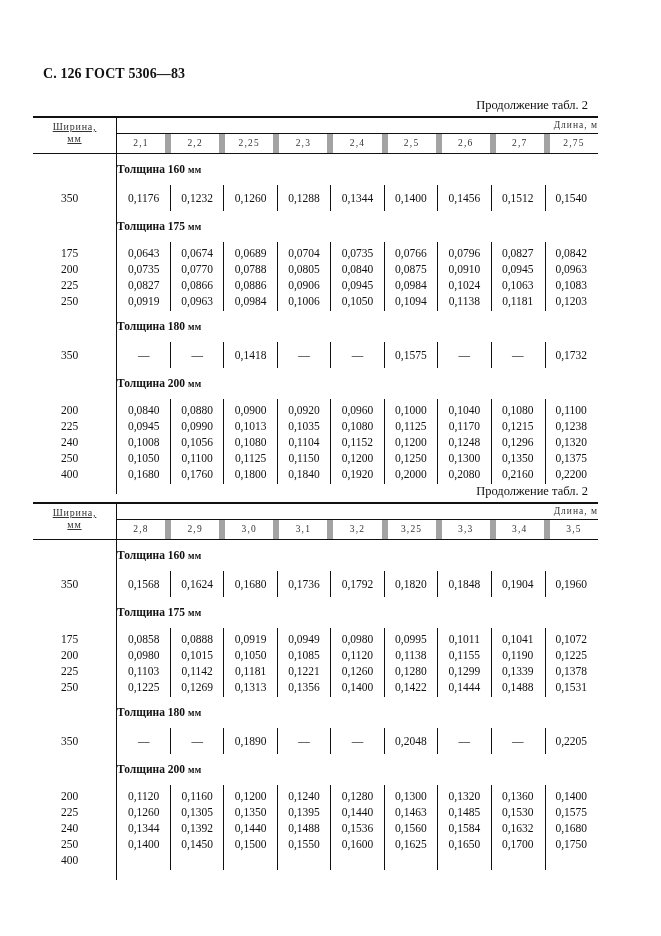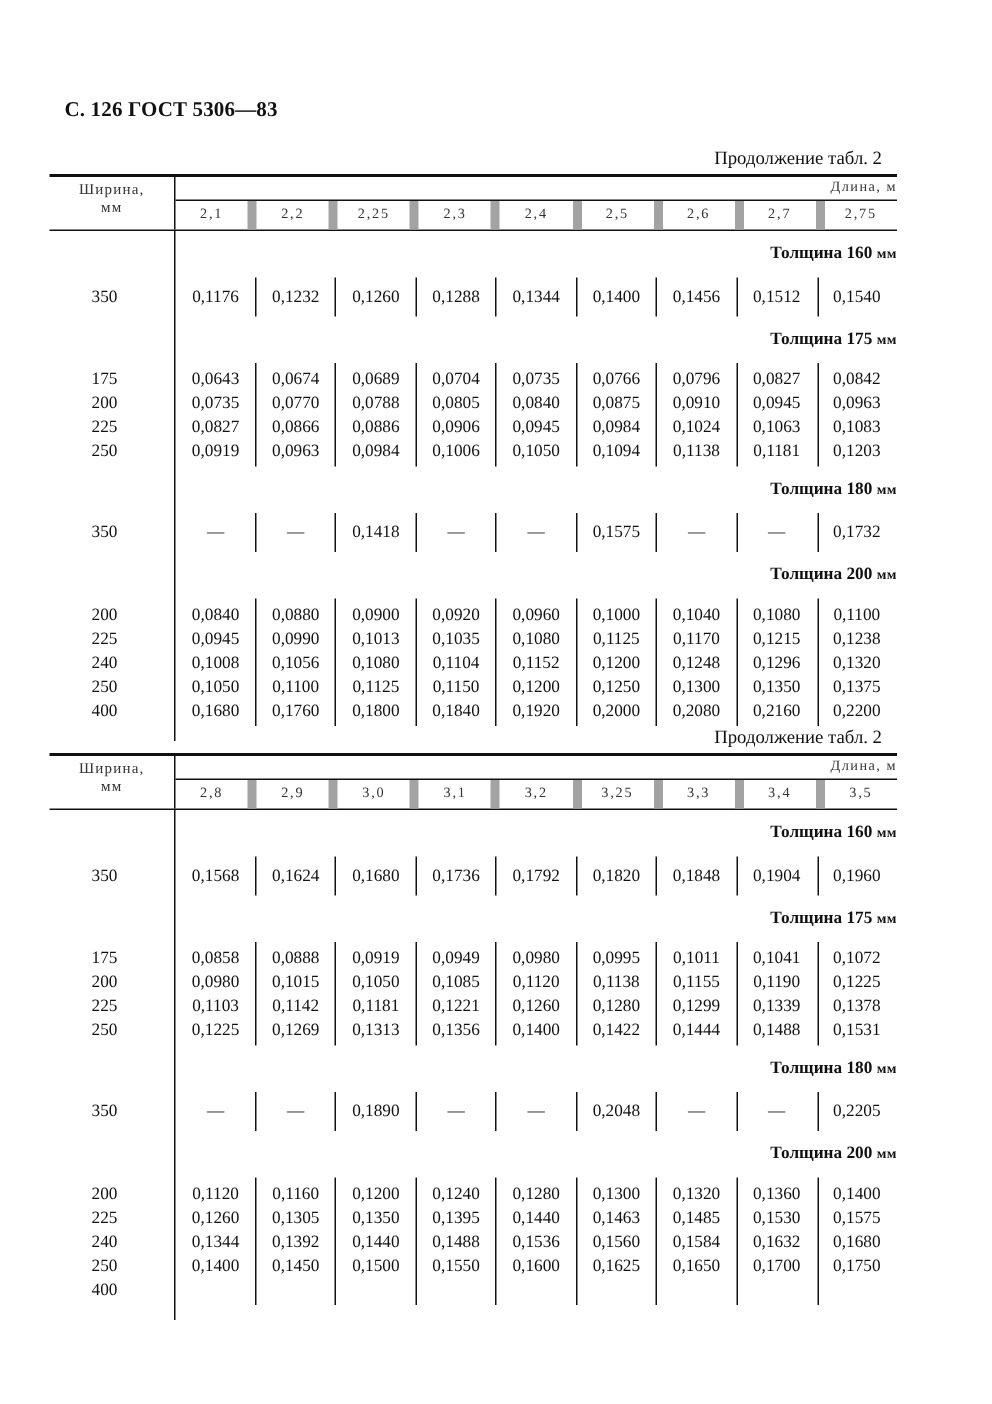--- a/index.html
+++ b/index.html
@@ -19,21 +19,21 @@
     position: absolute; left: 33px; width: 565px;
   }
   .hdr {
     position: relative; height: 35px;
     border-top: 2.5px solid #111;
     border-bottom: 1px solid #111;
   }
   .hdr-width {
     position: absolute; left: 0; top: 0; width: 83px; height: 35px;
     font-size: 10px; letter-spacing: 0.8px; text-align: center; line-height: 12px;
-    padding-top: 3px; box-sizing: border-box; color: #333;
+    padding-top: 3px; box-sizing: border-box; color: #333; text-decoration: underline;
   }
   .hdr-width span { display: block; }
   .hdr-vline {
     position: absolute; left: 83px; top: 0; width: 1px; height: 35px; background: #111;
   }
   .hdr-len {
     position: absolute; left: 84px; right: 0; top: 0; height: 15px;
     border-bottom: 1px solid #111; text-align: right;
     font-size: 9.5px; letter-spacing: 1px; line-height: 15px; color: #333;
   }
@@ -46,21 +46,21 @@
   }
   .hdr-col:first-child { border-left: none; }
   .body {
     position: relative;
   }
   .body-vline {
     position: absolute; left: 83px; top: 0; bottom: 0; width: 1px; background: #111;
   }
   .section-title {
     position: relative; height: 31px; line-height: 31px;
-    padding-left: 84px; text-align: right;
+    padding-left: 84px; text-align: left;
     font-weight: bold; font-size: 11.5px;
   }
   .section-title .unit { font-size: 9.5px; letter-spacing: 0.3px; }
   .group { position: relative; padding: 3px 0 2px 0; }
   .row { display: flex; height: 16px; line-height: 16px; font-size: 11.5px; }
   .row .w { width: 83px; text-align: center; padding-left: 28px; box-sizing: border-box; text-align: left; }
   .row .cells { flex: 1; display: flex; margin-left: 1px; }
   .row .c { flex: 1; text-align: center; }
   .gdividers {
     position: absolute; left: 84px; right: 0; top: 0; bottom: 0; display: flex; pointer-events: none;

